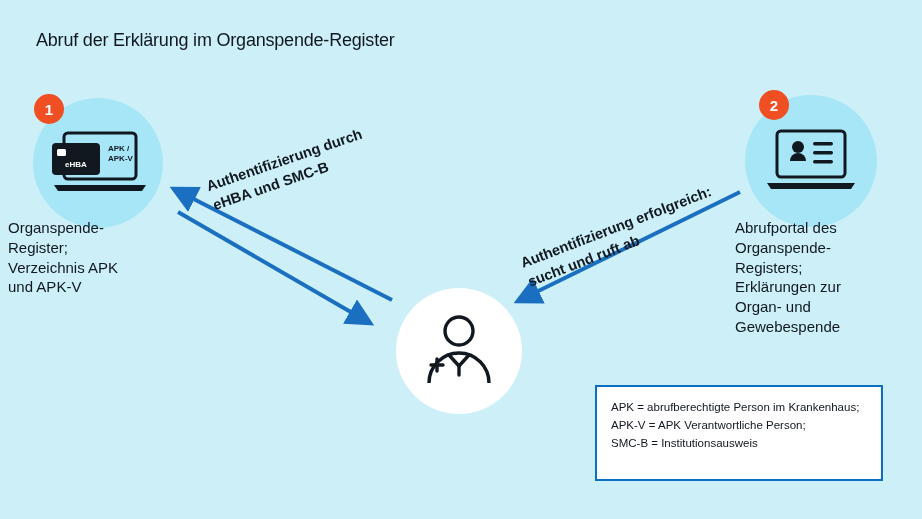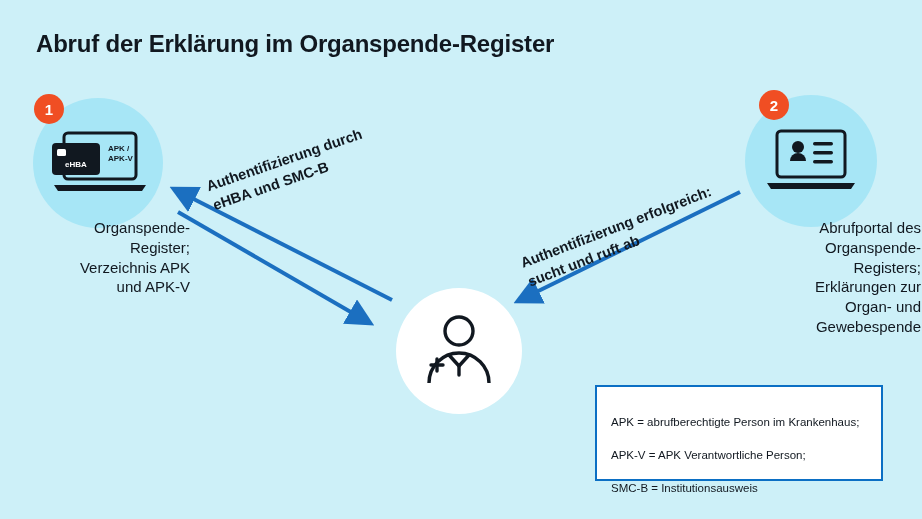--- a/index.html
+++ b/index.html
@@ -16,22 +16,22 @@
   }
   #stage {
     position: relative;
     width: 922px;
     height: 519px;
   }
   .title {
     position: absolute;
     left: 36px;
     top: 30px;
-    font-size: 24px;
-    font-weight: bold;
+    font-size: 18px;
+    font-weight: normal;
     color: #111820;
     letter-spacing: -0.2px;
   }
 
   
   .node-circle {
     position: absolute;
     border-radius: 50%;
     background: #a7e6f6;
     display: flex;
@@ -50,21 +50,21 @@
     color: #ffffff;
     font-size: 15px;
     font-weight: bold;
     display: flex;
     align-items: center;
     justify-content: center;
   }
 
   .caption {
     position: absolute;
-    text-align: right;
+    text-align: left;
     font-size: 15px;
     line-height: 1.32;
     color: #111820;
   }
 
   
   #arrows {
     position: absolute;
     left: 0;
     top: 0;
@@ -103,21 +103,21 @@
     width: 288px;
     height: 96px;
     border: 2px solid #0b6fc4;
     background: #ffffff;
     box-sizing: border-box;
     padding: 12px 14px;
     font-size: 11.5px;
     line-height: 1.55;
     color: #111820;
   }
-  .legend div { white-space: nowrap; margin-top: 15px; }
+  .legend div { white-space: nowrap; }
 
   
   .icon-wrap { position: relative; }
 </style>
 </head>
 <body>
 
 <div id="stage">
 
   <div class="title">Abruf der Erklärung im Organspende-Register</div>

